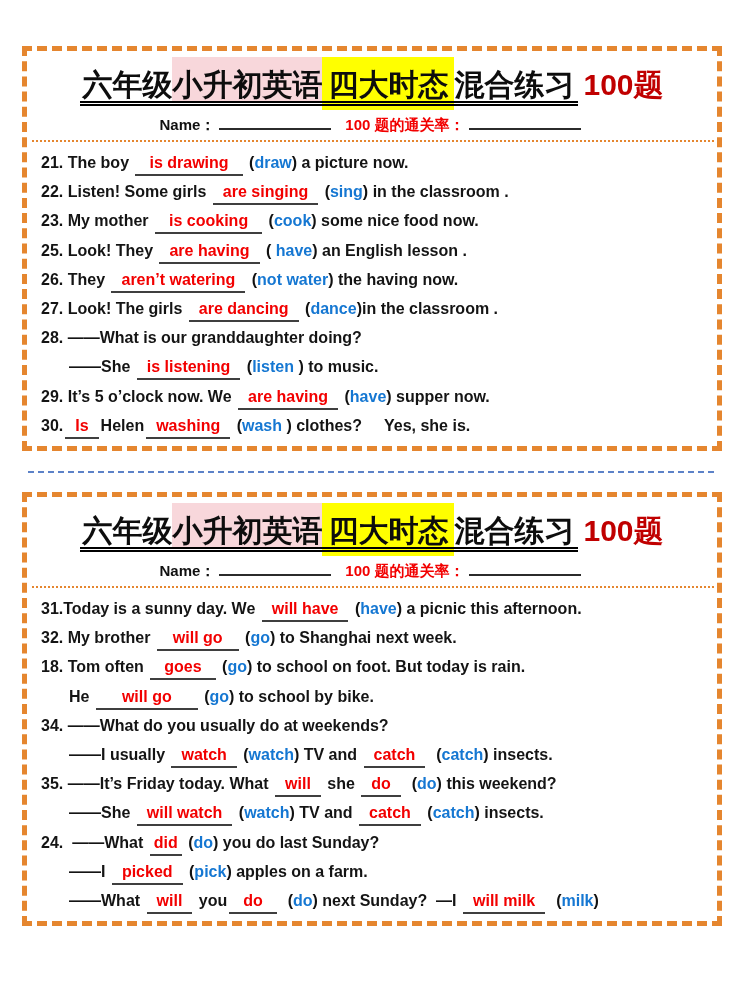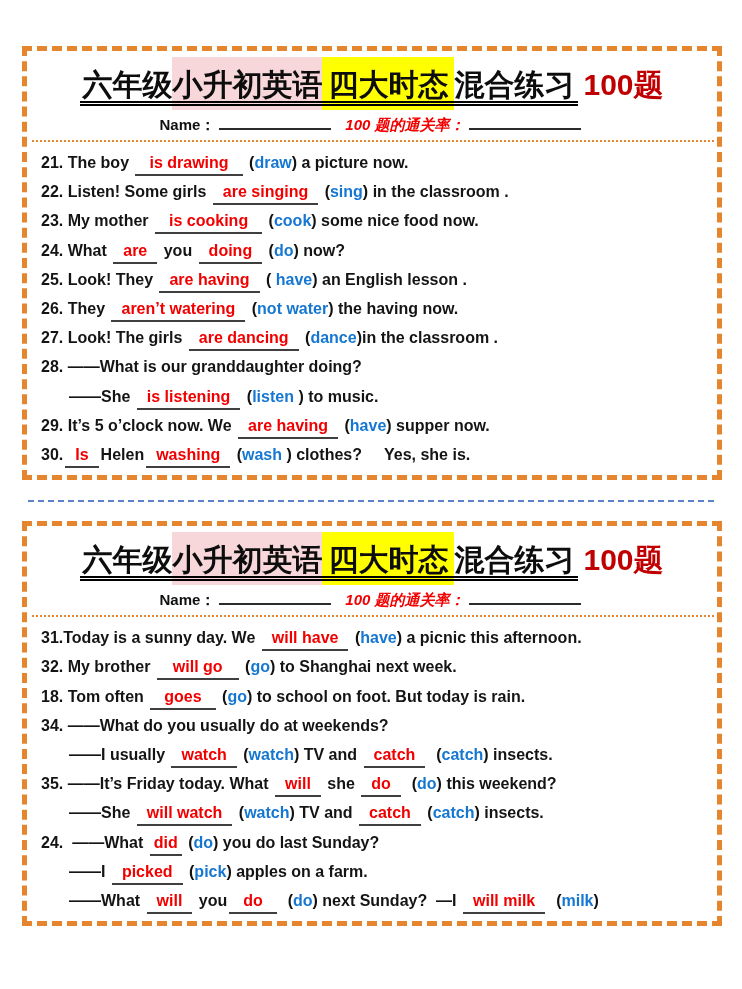--- a/index.html
+++ b/index.html
@@ -21,29 +21,29 @@
   .section-divider{border-top:2px dashed var(--divblue);height:0;margin:20px 28px 19px;}
   .title-row{
     text-align:center;font-size:30px;font-weight:700;color:#0d0d0d;
     padding-top:10px;line-height:1.3;white-space:nowrap;
   }
   .cn-title{position:relative;display:inline-block;}
   .cn-title::after{
     content:"";position:absolute;left:-2px;right:-4px;bottom:-2px;
     border-bottom:5px double #000;
   }
-  .hl-pink{background:var(--pink);padding:11px 0 9px;}
+  .hl-pink{background:var(--pink);padding:11px 0 1px;}
   .hl-yellow{background:var(--yellow);padding:11px 6px 9px;}
   .title-count{color:var(--titlered);margin-left:9px;}
   .name-row{text-align:center;font-size:15px;font-weight:700;color:#101010;margin:12px 0 2px;}
   .blank-line{
     display:inline-block;width:112px;height:13px;
     border-bottom:2px solid #2b2b2b;margin:0 6px 0 4px;vertical-align:baseline;
   }
-  .pass-label{color:var(--red);margin-left:8px;font-style:italic;}
+  .pass-label{color:var(--red);margin-left:8px;}
   .name-sep{border-top:2px dotted var(--orange);margin:5px -9px 2px;}
   .q-list{padding:4px 0 0;}
   .qline{
     white-space:pre-wrap;font-size:16px;font-weight:600;color:var(--black);
     line-height:29.2px;
   }
   .qline.indent{padding-left:28px;}
   .blank{
     color:var(--red);font-weight:700;display:inline-block;line-height:20px;
     border-bottom:2px solid var(--ul);padding:0 10px 1px;margin:0 2px;
@@ -61,21 +61,20 @@
       <span class="cn-title"><span>六年级</span><span class="hl-pink">小升初英语</span><span class="hl-yellow">四大时态</span><span>混合练习</span></span><span class="title-count">100题</span>
     </div>
     <div class="name-row">
       <span>Name：</span><span class="blank-line"></span><span class="pass-label">100 题的通关率：</span><span class="blank-line"></span>
     </div>
     <div class="name-sep"></div>
     <div class="q-list">
         <div class="qline"><span>21. The boy </span><span class="blank" style="padding: 0px 14px 1px;">is drawing</span><span> </span><span class="hint"><span>(</span><span class="w">draw</span><span>)</span></span><span> a picture now.</span></div>
         <div class="qline"><span>22. Listen! Some girls </span><span class="blank">are singing</span><span> </span><span class="hint"><span>(</span><span class="w">sing</span><span>)</span></span><span> in the classroom .</span></div>
         <div class="qline"><span>23. My mother </span><span class="blank" style="padding: 0px 14px 1px;">is cooking</span><span> </span><span class="hint"><span>(</span><span class="w">cook</span><span>)</span></span><span> some nice food now.</span></div>
-        <div class="qline"><span>24. What </span><span class="blank">are</span><span> you </span><span class="blank">doing</span><span> </span><span class="hint"><span>(</span><span class="w">do</span><span>)</span></span><span> now?</span></div>
         <div class="qline"><span>25. Look! They </span><span class="blank">are having</span><span> </span><span class="hint"><span>( </span><span class="w">have</span><span>)</span></span><span> an English lesson .</span></div>
         <div class="qline"><span>26. They </span><span class="blank">aren’t watering</span><span> </span><span class="hint"><span>(</span><span class="w">not water</span><span>)</span></span><span> the having now.</span></div>
         <div class="qline"><span>27. Look! The girls </span><span class="blank">are dancing</span><span> </span><span class="hint"><span>(</span><span class="w">dance</span><span>)</span></span><span>in the classroom .</span></div>
         <div class="qline"><span>28. ——What is our granddaughter doing?</span></div>
         <div class="qline indent"><span>——She </span><span class="blank">is listening</span><span> </span><span class="hint"><span>(</span><span class="w">listen</span><span> )</span></span><span> to music.</span></div>
         <div class="qline"><span>29. It’s 5 o’clock now. We </span><span class="blank">are having</span><span> </span><span class="hint"><span>(</span><span class="w">have</span><span>)</span></span><span> supper now.</span></div>
         <div class="qline"><span>30.</span><span class="blank">Is</span><span>Helen</span><span class="blank">washing</span><span> </span><span class="hint"><span>(</span><span class="w">wash</span><span> )</span></span><span> clothes?     Yes, she is.</span></div>
       </div>
   </div>
 
@@ -86,20 +85,21 @@
       <span class="cn-title"><span>六年级</span><span class="hl-pink">小升初英语</span><span class="hl-yellow">四大时态</span><span>混合练习</span></span><span class="title-count">100题</span>
     </div>
     <div class="name-row">
       <span>Name：</span><span class="blank-line"></span><span class="pass-label">100 题的通关率：</span><span class="blank-line"></span>
     </div>
     <div class="name-sep"></div>
     <div class="q-list">
         <div class="qline"><span>31.Today is a sunny day. We </span><span class="blank">will have</span><span> </span><span class="hint"><span>(</span><span class="w">have</span><span>)</span></span><span> a picnic this afternoon.</span></div>
         <div class="qline"><span>32. My brother </span><span class="blank" style="padding: 0px 16px 1px;">will go</span><span> </span><span class="hint"><span>(</span><span class="w">go</span><span>)</span></span><span> to Shanghai next week.</span></div>
         <div class="qline"><span>18. Tom often </span><span class="blank" style="padding: 0px 14px 1px;">goes</span><span> </span><span class="hint"><span>(</span><span class="w">go</span><span>)</span></span><span> to school on foot. But today is rain.</span></div>
+        <div class="qline indent"><span>He </span><span class="blank" style="padding: 0px 26px 1px;">will go</span><span> </span><span class="hint"><span>(</span><span class="w">go</span><span>)</span></span><span> to school by bike.</span></div>
         <div class="qline"><span>34. ——What do you usually do at weekends?</span></div>
         <div class="qline indent"><span>——I usually </span><span class="blank">watch</span><span> </span><span class="hint"><span>(</span><span class="w">watch</span><span>)</span></span><span> TV and </span><span class="blank">catch</span><span>  </span><span class="hint"><span>(</span><span class="w">catch</span><span>)</span></span><span> insects.</span></div>
         <div class="qline"><span>35. ——It’s Friday today. What </span><span class="blank">will</span><span> she </span><span class="blank">do</span><span>  </span><span class="hint"><span>(</span><span class="w">do</span><span>)</span></span><span> this weekend?</span></div>
         <div class="qline indent"><span>——She </span><span class="blank">will watch</span><span> </span><span class="hint"><span>(</span><span class="w">watch</span><span>)</span></span><span> TV and </span><span class="blank">catch</span><span> </span><span class="hint"><span>(</span><span class="w">catch</span><span>)</span></span><span> insects.</span></div>
         <div class="qline"><span>24.  ——What </span><span class="blank" style="padding: 0px 4px 1px;">did</span><span> </span><span class="hint"><span>(</span><span class="w">do</span><span>)</span></span><span> you do last Sunday?</span></div>
         <div class="qline indent"><span>——I </span><span class="blank">picked</span><span> </span><span class="hint"><span>(</span><span class="w">pick</span><span>)</span></span><span> apples on a farm.</span></div>
         <div class="qline indent"><span>——What </span><span class="blank">will</span><span> you</span><span class="blank" style="padding: 0px 14px 1px;">do</span><span>  </span><span class="hint"><span>(</span><span class="w">do</span><span>)</span></span><span> next Sunday?  —I </span><span class="blank">will milk</span><span>  </span><span class="hint"><span>(</span><span class="w">milk</span><span>)</span></span></div>
       </div>
   </div>
 

